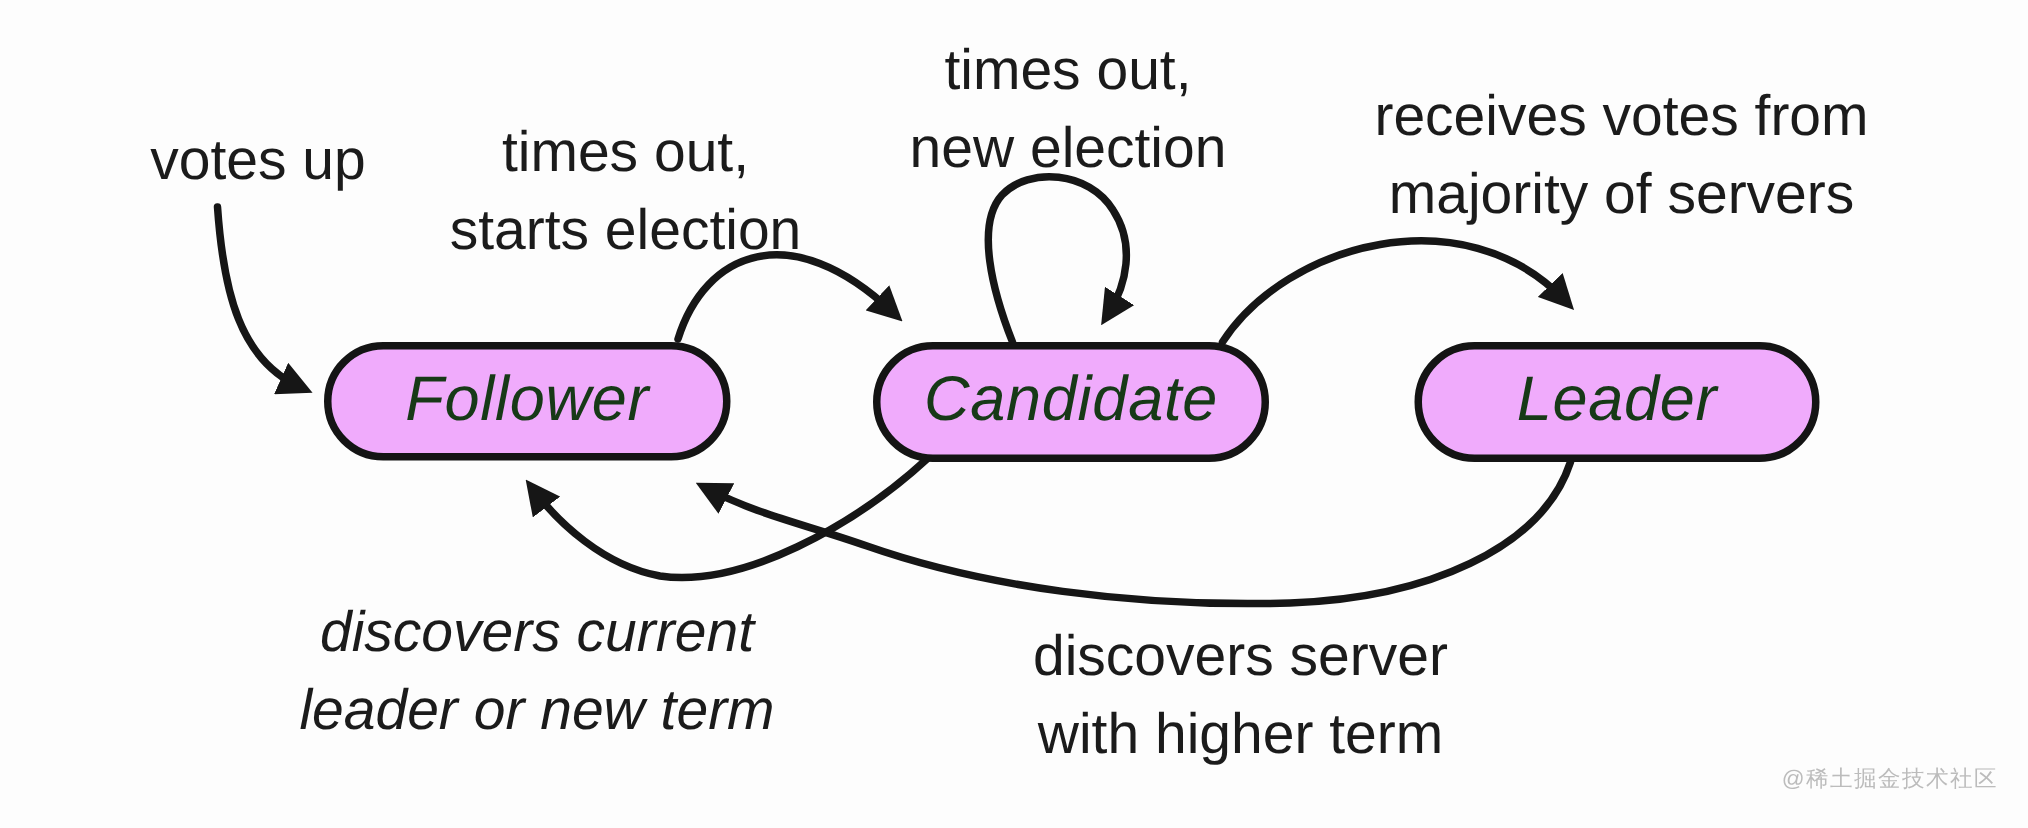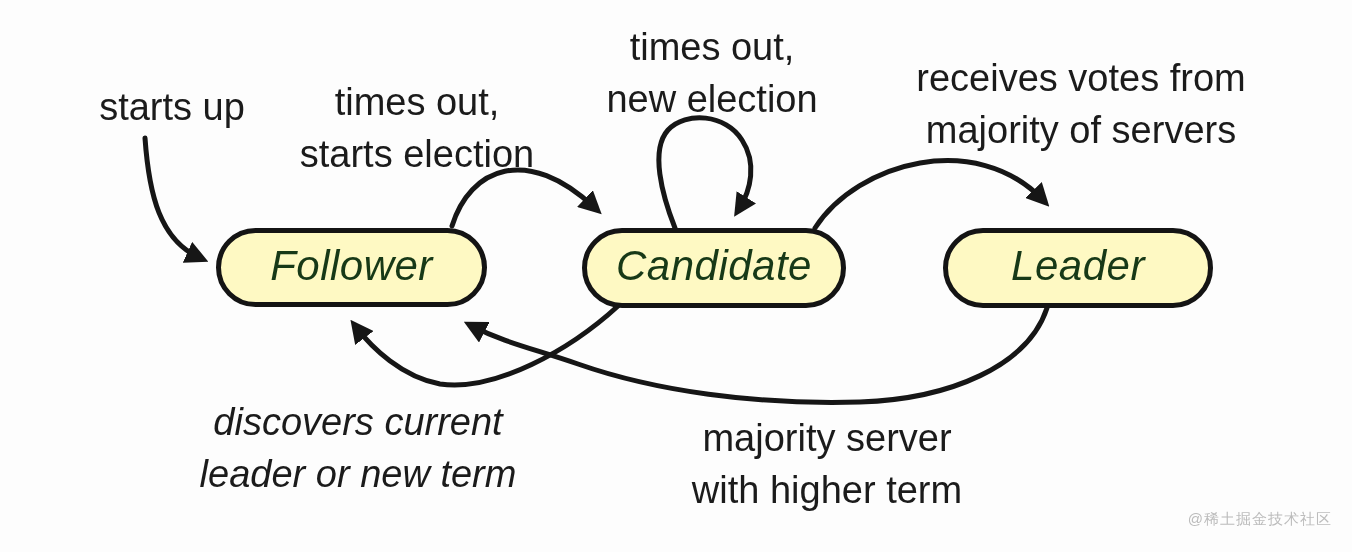--- a/index.html
+++ b/index.html
@@ -24,21 +24,21 @@
   }
   .arrows-svg path.edge {
     fill: none;
     stroke: #161616;
     stroke-width: 5;
     stroke-linecap: round;
   }
   .state {
     position: absolute;
     box-sizing: border-box;
-    background: #fef9c3;
+    background: #f0abfc;
     border: 5px solid #141414;
     border-radius: 40px;
     display: flex;
     align-items: center;
     justify-content: center;
   }
   .state span {
     font-style: italic;
     font-size: 42px;
     color: #173917;
@@ -93,27 +93,27 @@
   <div class="state state-follower">
     <span>Follower</span>
   </div>
   <div class="state state-leader">
     <span>Leader</span>
   </div>
   <div class="state state-candidate">
     <span>Candidate</span>
   </div>
 
-  <div class="tlabel tl-starts-up">starts up</div>
+  <div class="tlabel tl-starts-up">votes up</div>
   <div class="tlabel tl-follower-times-out">times out,
 starts election</div>
   <div class="tlabel tl-candidate-times-out">times out,
 new election</div>
   <div class="tlabel tl-candidate-wins">receives votes from
 majority of servers</div>
   <div class="tlabel tl-candidate-steps-down">discovers current
 leader or new term</div>
-  <div class="tlabel tl-leader-steps-down">majority server
+  <div class="tlabel tl-leader-steps-down">discovers server
 with higher term</div>
 
   <div class="watermark">@稀土掘金技术社区</div>
 
 </div>
 
 </body></html>

